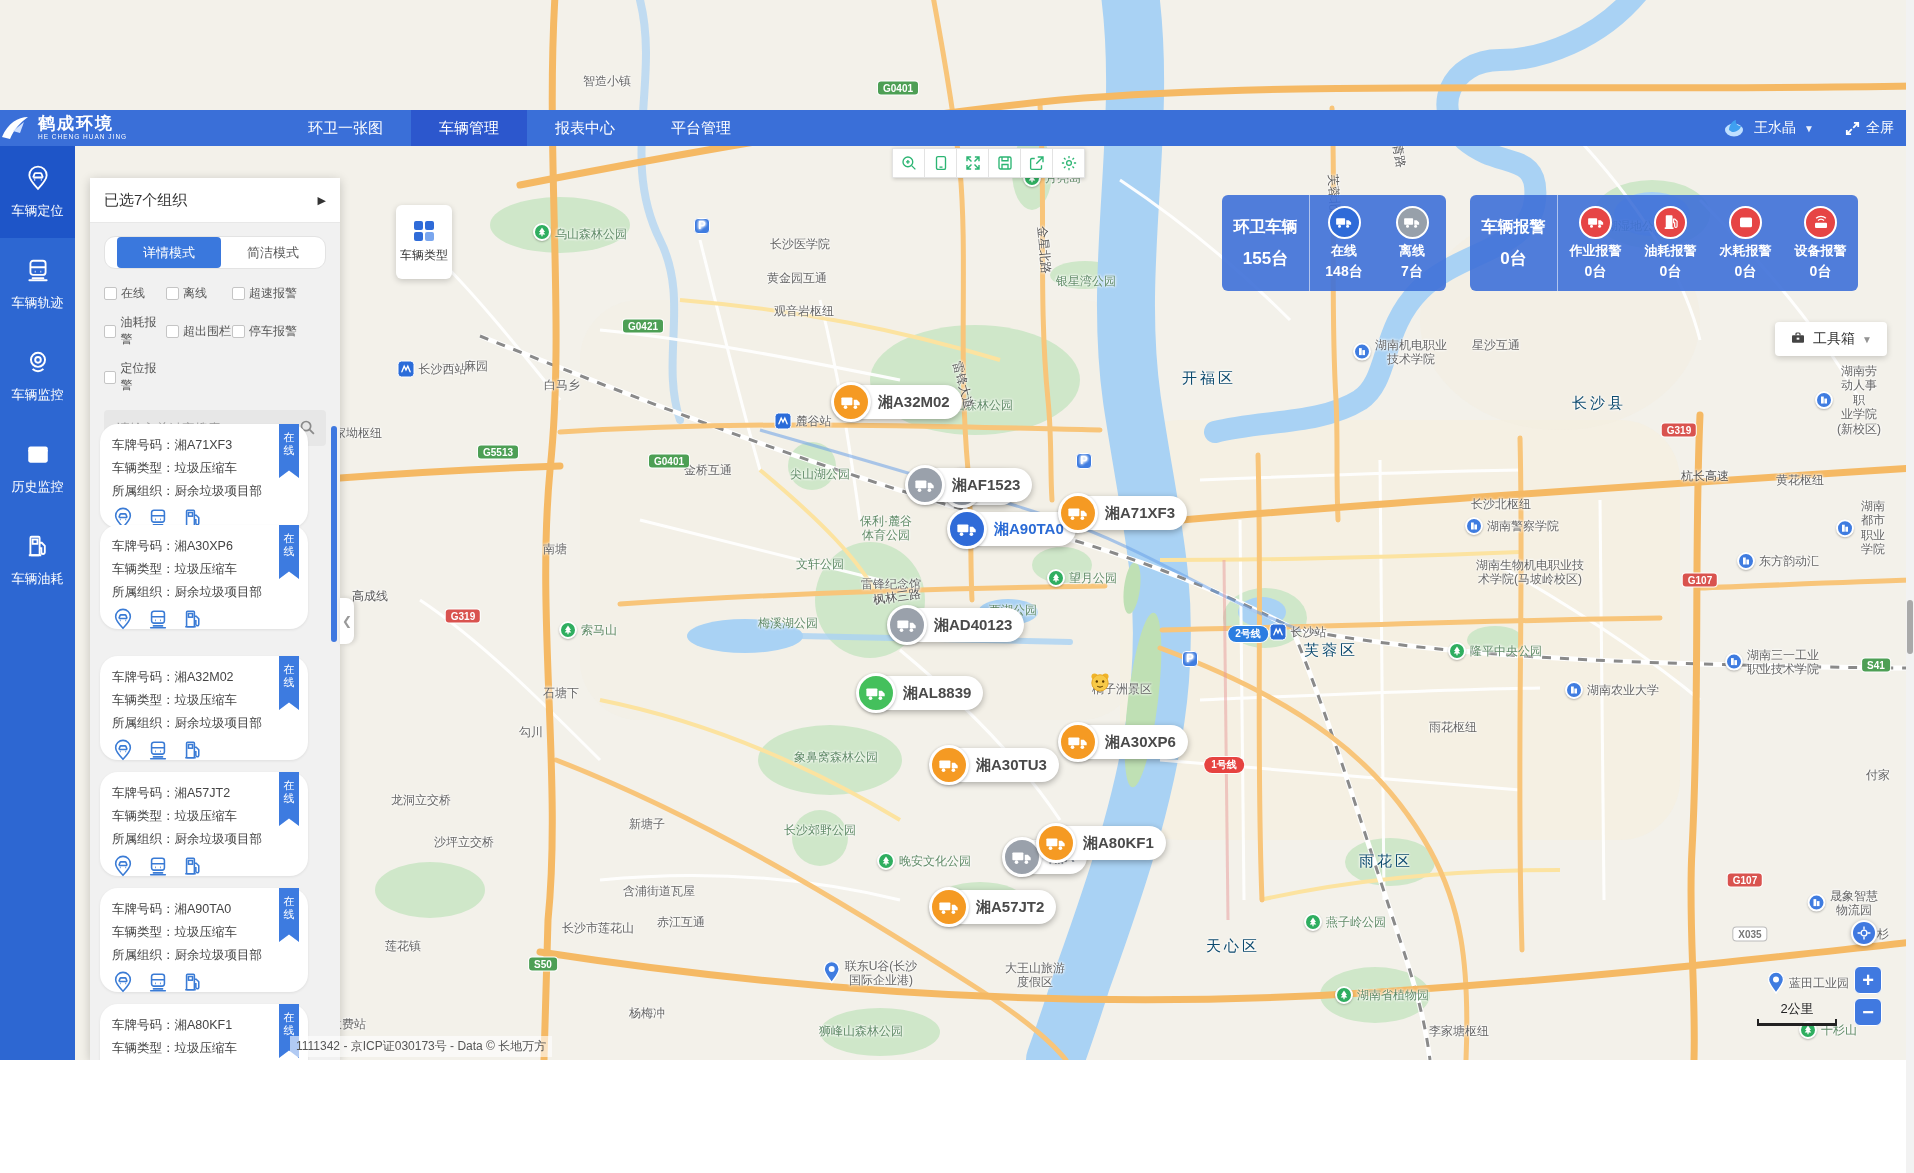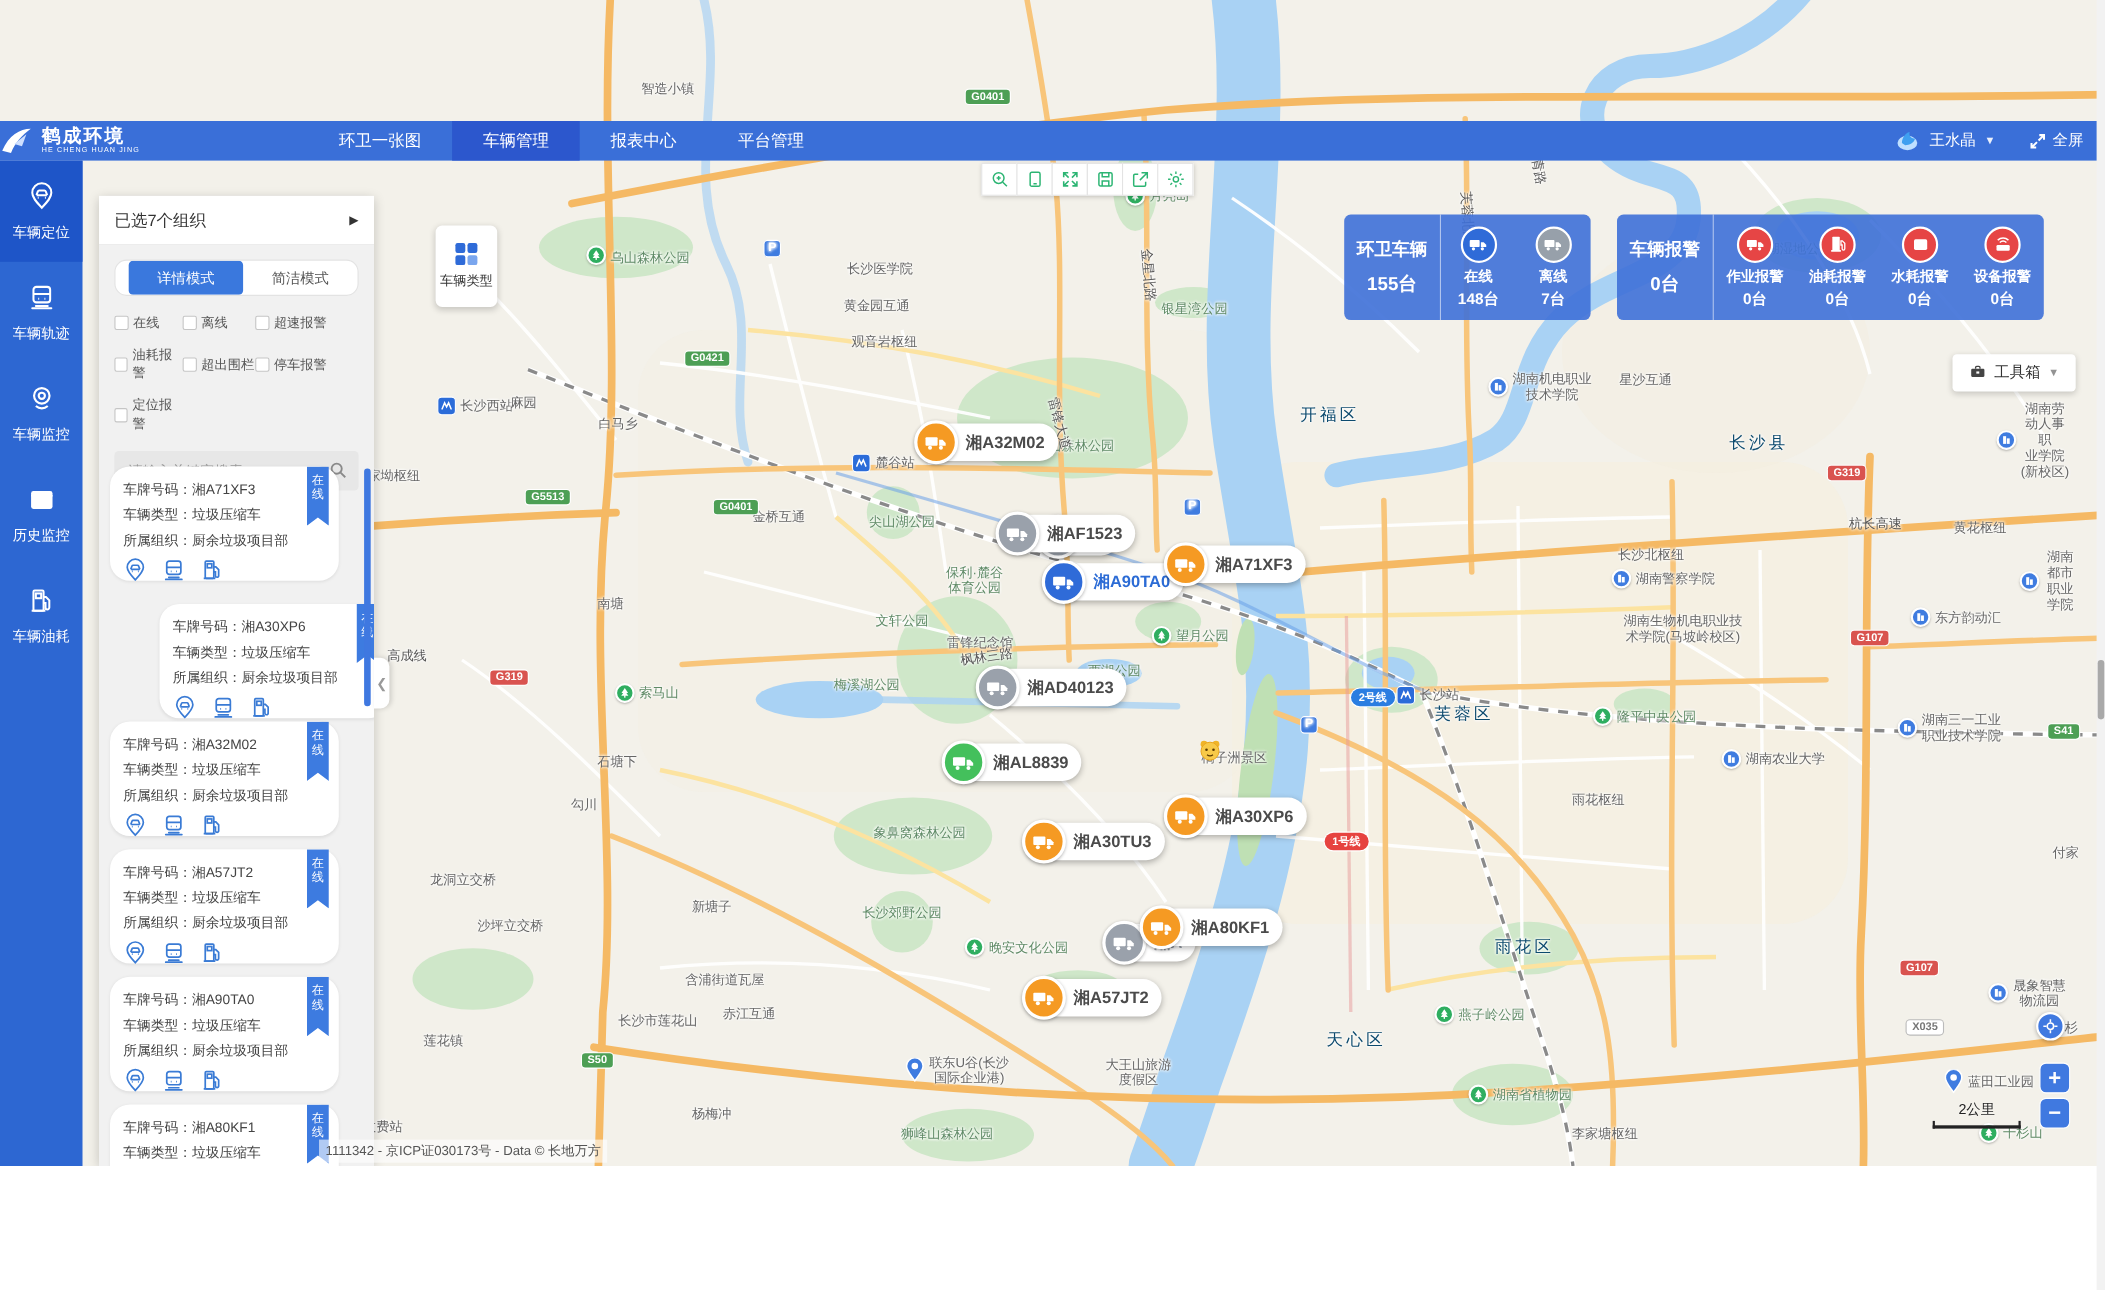--- a/index.html
+++ b/index.html
@@ -960,21 +960,21 @@
           <span><svg width="22" height="22" viewBox="0 0 24 24">
               <g stroke="#3a7bd5" stroke-width="1.7" fill="none">
                 <rect x="5" y="3.5" width="8.5" height="17" rx="1"></rect>
                 <rect x="7" y="6" width="4.5" height="4"></rect>
                 <path d="M13.5 9h2l2.8 2.8v6a1.6 1.6 0 0 1-3.2 0V14h-1.6M3.5 20.5h11.5"></path>
               </g>
             </svg></span>
         </div>
         <div class="ribbon">在<br>线</div>
       </div>
-      <div class="vcard" style="top: 125px; margin-left: 45px;">
+      <div class="vcard" style="top: 101px;">
         <div class="ln">车牌号码：湘A30XP6</div>
         <div class="ln">车辆类型：垃圾压缩车</div>
         <div class="ln">所属组织：厨余垃圾项目部</div>
         <div class="ops">
           <span><svg width="22" height="22" viewBox="0 0 24 24">
               <g stroke="#3a7bd5" stroke-width="1.7" fill="none">
                 <path d="M12 22c-5-5.2-8-8.6-8-12.5A8 8 0 0 1 20 9.5C20 13.4 17 16.8 12 22z"></path>
                 <path d="M7.5 11.5l1.2-3.2c.2-.5.6-.8 1.1-.8h4.4c.5 0 .9.3 1.1.8l1.2 3.2M7.5 11.5h9M8.6 13.6h.8M14.6 13.6h.8"></path>
               </g>
             </svg></span>

